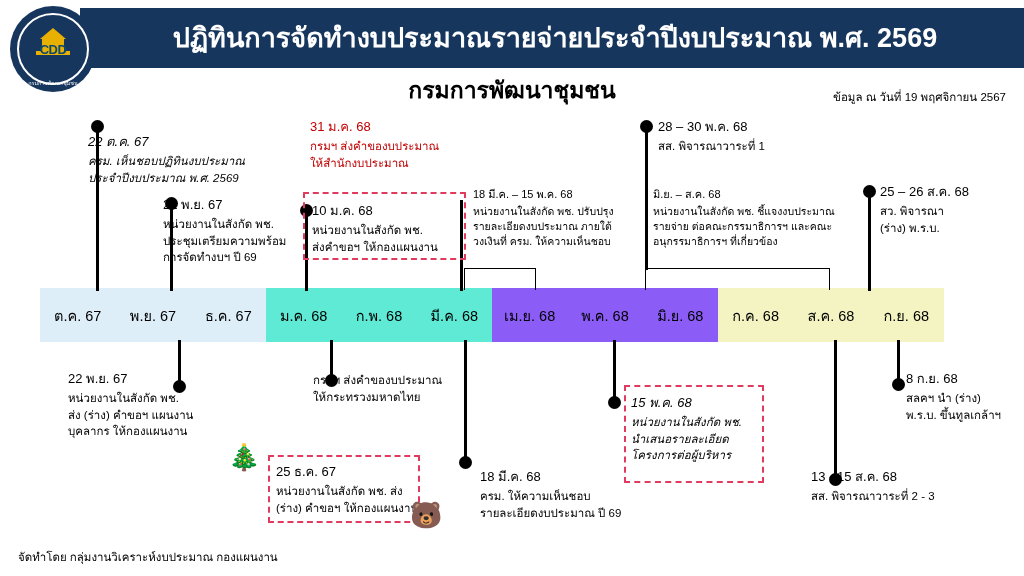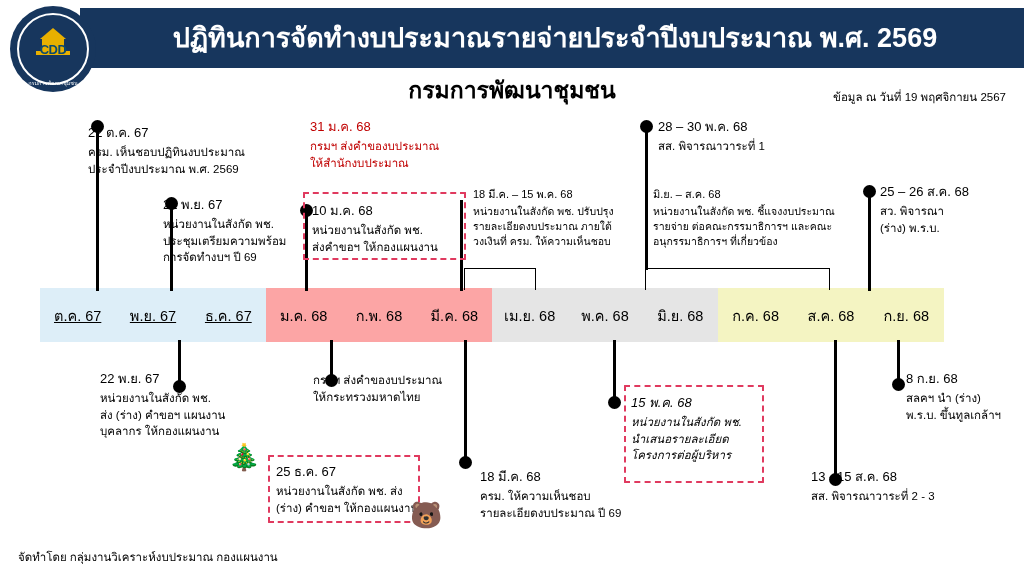--- a/index.html
+++ b/index.html
@@ -158,23 +158,23 @@
   .month {
     flex: 1 1 0;
     display: flex;
     align-items: center;
     justify-content: center;
     font-size: 14.5px;
     color: #000000;
     font-weight: normal;
     white-space: nowrap;
   }
-  .q1 { background: #ddeef8; text-decoration: underline; }
-  .q2 { background: #fca5a5; }
-  .q3 { background: #e5e5e5; }
+  .q1 { background: #ddeef8; }
+  .q2 { background: #5eead4; }
+  .q3 { background: #8b5cf6; }
   .q4 { background: #f4f4c2; }
 
   
   .vline {
     position: absolute;
     background: #000000;
     width: 2.5px;
   }
   .dot {
     position: absolute;
@@ -307,21 +307,21 @@
   <div class="vline" style="left:834px; top:340px; height:138px;"></div>
   <div class="dot" style="left:829px; top:473px;"></div>
 
   <div class="vline" style="left:897px; top:340px; height:44px;"></div>
   <div class="dot" style="left:892px; top:378px;"></div>
 
   <div class="dbox" style="left:303px; top:192px; width:163px; height:68px;"></div>
   <div class="dbox" style="left:268px; top:455px; width:152px; height:68px;"></div>
   <div class="dbox" style="left:624px; top:385px; width:140px; height:98px;"></div>
 
-  <div class="note" style="left:88px; top:124px;">
+  <div class="note" style="left:88px; top:133px;font-style:italic;">
     <span class="hd">22 ต.ค. 67</span>
     <span>ครม. เห็นชอบปฏิทินงบประมาณ</span><br>
     <span>ประจำปีงบประมาณ พ.ศ. 2569</span>
   </div>
 
   <div class="note" style="left:163px; top:196px;">
     <span class="hd">21 พ.ย. 67</span>
     <span>หน่วยงานในสังกัด พช.</span><br>
     <span>ประชุมเตรียมความพร้อม</span><br>
     <span>การจัดทำงบฯ ปี 69</span>
@@ -357,21 +357,21 @@
     <span class="hd">28 – 30 พ.ค. 68</span>
     <span>สส. พิจารณาวาระที่ 1</span>
   </div>
 
   <div class="note" style="left:880px; top:183px;">
     <span class="hd">25 – 26 ส.ค. 68</span>
     <span>สว. พิจารณา</span><br>
     <span>(ร่าง) พ.ร.บ.</span>
   </div>
 
-  <div class="note" style="left:100px; top:370px;">
+  <div class="note" style="left:68px; top:370px;">
     <span class="hd">22 พ.ย. 67</span>
     <span>หน่วยงานในสังกัด พช.</span><br>
     <span>ส่ง (ร่าง) คำขอฯ แผนงาน</span><br>
     <span>บุคลากร ให้กองแผนงาน</span>
   </div>
 
   <div class="note" style="left:276px; top:463px;">
     <span class="hd">25 ธ.ค. 67</span>
     <span>หน่วยงานในสังกัด พช. ส่ง</span><br>
     <span>(ร่าง) คำขอฯ ให้กองแผนงาน</span>

